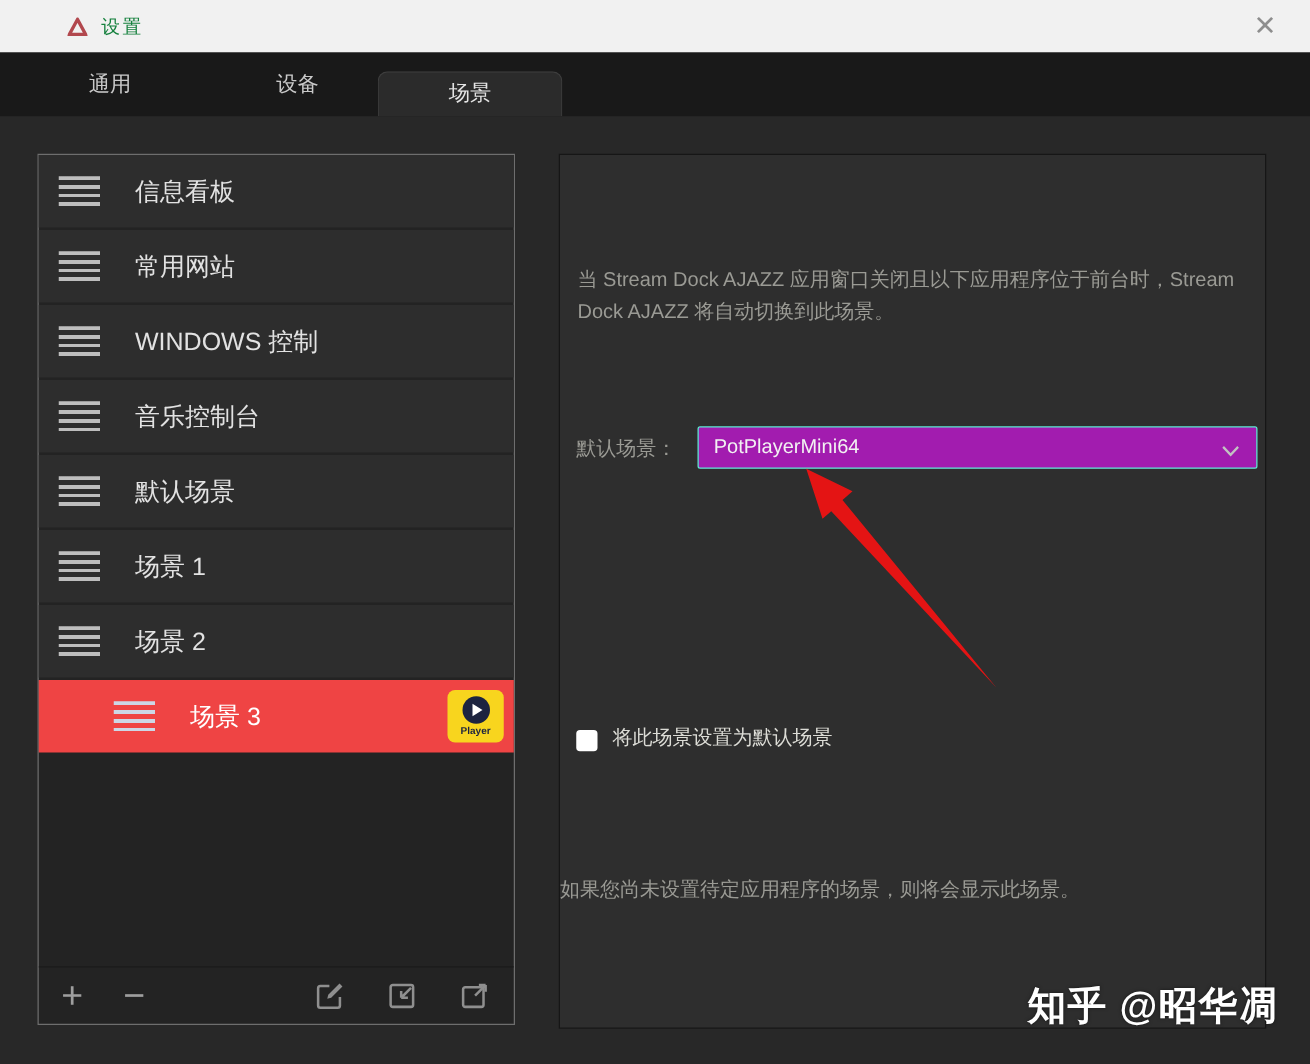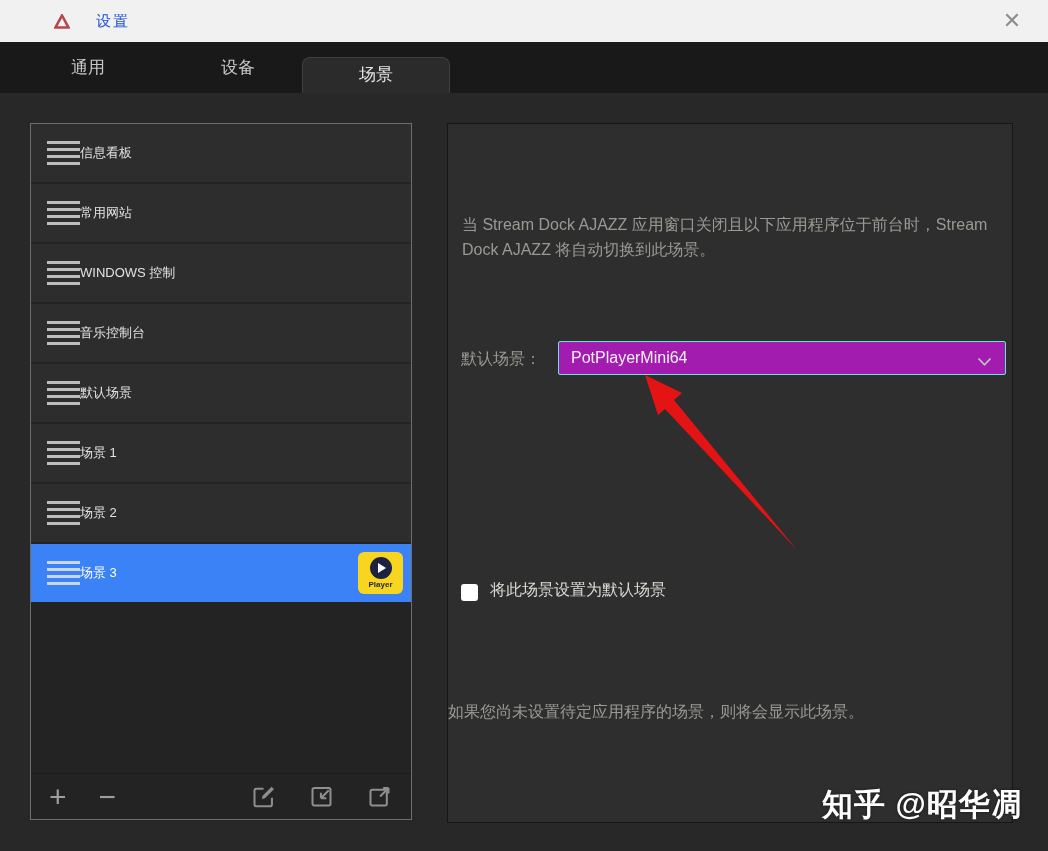--- a/index.html
+++ b/index.html
@@ -9,21 +9,21 @@
     background:#282828;
     font-family:"Liberation Sans", sans-serif;
   }
 
   
   .titlebar {
     position:absolute; left:0; top:0; width:1048px; height:42px;
     background:#f1f1f1; display:flex; align-items:center;
   }
   .logo { margin-left:54px; width:16px; height:16px; display:flex; align-items:center; }
-  .title-text { margin-left:26px; font-size:15px; color:#1d4ed8; letter-spacing:2px; }
+  .title-text { margin-left:11px; font-size:15px; color:#15803d; letter-spacing:2px; }
   .close-btn {
     position:absolute; right:14px; top:0; width:44px; height:42px;
     display:flex; align-items:center; justify-content:center;
     font-size:22px; color:#8d8d8d; cursor:pointer;
   }
 
   
   .tabbar {
     position:absolute; left:0; top:42px; width:1048px; height:51px;
     background:#191919;
@@ -43,30 +43,30 @@
 
   
   .left-panel {
     position:absolute; left:30px; top:123px; width:382px; height:697px;
     background:#232323; border:1px solid #6e6e6e;
   }
   .scene-row {
     height:58px; margin-bottom:2px; background:#2d2d2d;
     display:flex; align-items:center; position:relative; cursor:pointer;
   }
-  .scene-row.selected { background:#3b82f6; }
+  .scene-row.selected { background:#ef4444;padding-left:44px; }
   .handle {
     margin-left:16px; width:33px; height:24px;
     background:repeating-linear-gradient(to bottom,#bdbdbd 0 3px,transparent 3px 7px);
     cursor:grab; flex:none;
   }
   .scene-row.selected .handle {
     background:repeating-linear-gradient(to bottom,#cdd6e6 0 3px,transparent 3px 7px);
   }
-  .scene-label { font-size:13px; color:#e2e2e2; }
+  .scene-label { margin-left:28px; font-size:20px; color:#e2e2e2; }
   .scene-row.selected .scene-label { color:#ffffff; }
 
   .pot-icon {
     position:absolute; right:8px; top:8px; width:45px; height:42px;
     background:#f8d51e; border-radius:6px;
     display:flex; flex-direction:column; align-items:center;
   }
   .pot-circle {
     width:22px; height:22px; margin-top:5px; background:#1c2340; border-radius:50%;
     display:flex; align-items:center; justify-content:center;

